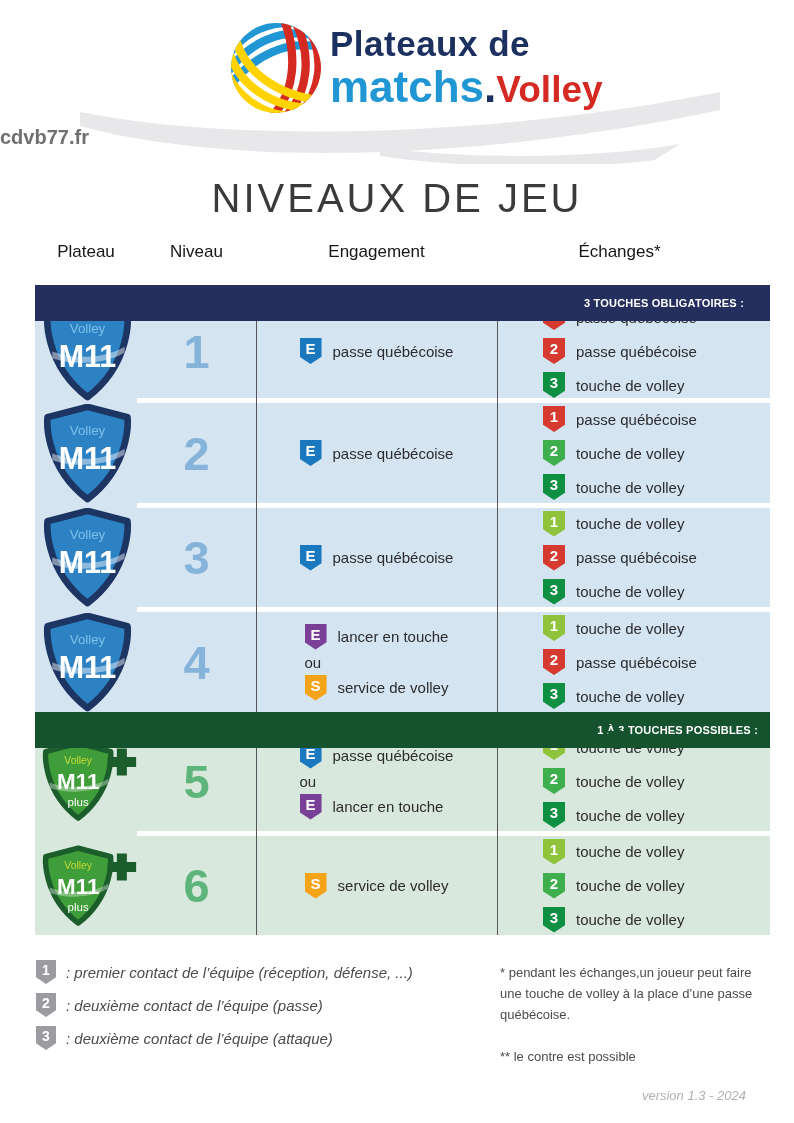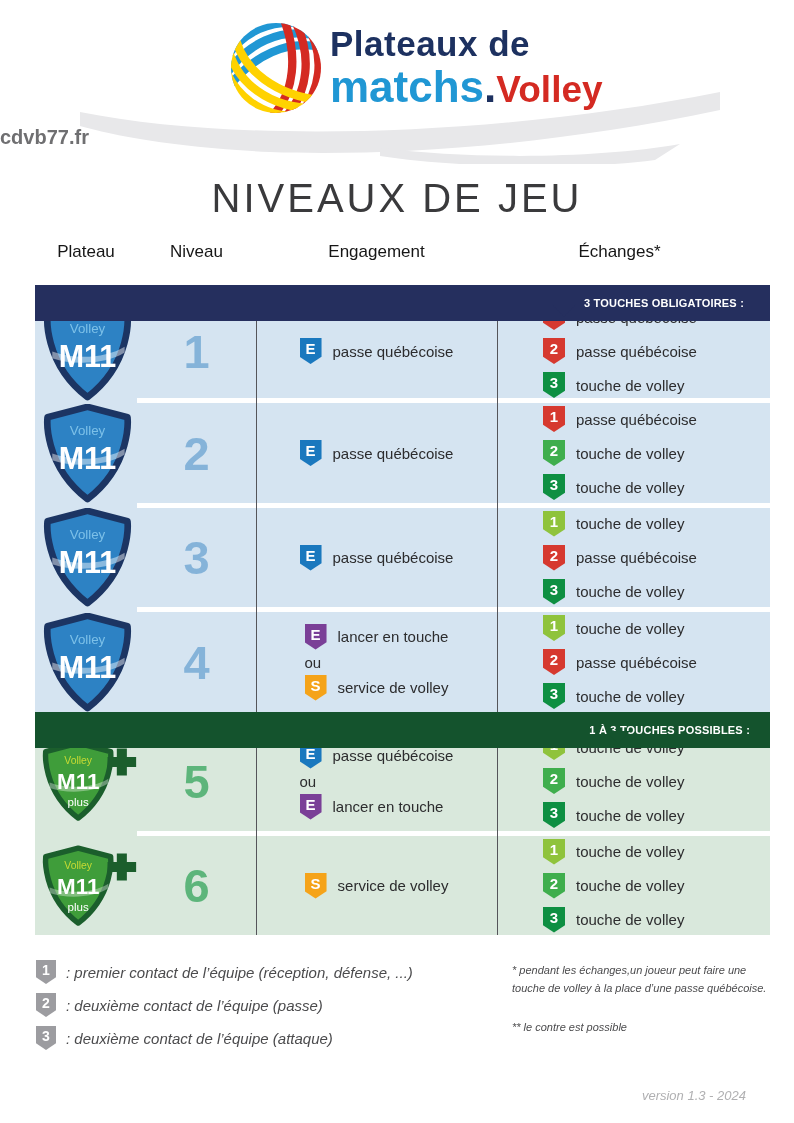--- a/index.html
+++ b/index.html
@@ -26,21 +26,21 @@
   #ch-echanges{left:497px;width:245px;}
   
   #sec-blue{position:absolute;left:35px;top:304px;width:735px;height:408px;background:var(--row_blue);z-index:1;}
   #sec-green{position:absolute;left:35px;top:731px;width:735px;height:204px;background:var(--row_green);z-index:1;}
   .stripe{position:absolute;left:137px;width:633px;height:5px;background:#fff;z-index:2;}
   .vline{position:absolute;top:304px;width:1px;height:631px;background:var(--divider);z-index:3;}
   .bar{position:absolute;left:35px;width:735px;height:36px;display:flex;align-items:center;
        justify-content:flex-end;box-sizing:border-box;color:#fff;font-weight:bold;font-size:11px;
        letter-spacing:.2px;z-index:5;}
   #bar-blue{top:285px;background:var(--navy);padding-right:26px;}
-  #bar-green{top:712px;background:var(--green_dark);padding-right:20px;}
+  #bar-green{top:712px;background:var(--green_dark);padding-right:12px;}
   .tri{position:absolute;width:0;height:0;border-left:12px solid transparent;border-right:12px solid transparent;z-index:5;}
   #tri-blue{top:304px;left:552px;border-top:13px solid var(--navy);}
   #tri-green{top:731px;left:606px;border-top:13px solid var(--green_dark);}
   
   .trow{position:absolute;left:35px;width:735px;z-index:4;}
   .cell{position:absolute;top:0;height:100%;display:flex;align-items:center;justify-content:center;}
   .cell-plateau{left:0;width:102px;justify-content:flex-start;padding-left:3px;overflow:visible;}
   .cell-niveau{left:102px;width:119px;font-size:47px;font-weight:bold;}
   .cell-eng{left:221px;width:241px;}
   .cell-ex{left:462px;width:273px;flex-direction:column;align-items:flex-start;justify-content:center;
@@ -50,21 +50,21 @@
   .eng-block{display:flex;flex-direction:column;gap:3px;}
   .eng-block .ou{text-align:left;font-size:15px;color:var(--text_dark);margin:1px 0;}
   .badge{display:flex;align-items:center;justify-content:center;width:22px;height:26px;flex:none;
          clip-path:polygon(0 0,100% 0,100% 72%,50% 100%,0 72%);color:#fff;font-weight:bold;
          font-size:15px;padding-bottom:5px;box-sizing:border-box;}
   
   #legend{position:absolute;left:36px;top:960px;display:flex;flex-direction:column;gap:9px;z-index:2;}
   .legend-line{display:flex;align-items:center;}
   .legend-line .badge{width:20px;height:24px;font-size:14px;background:var(--badge_gray);}
   .legend-text{margin-left:10px;font-style:italic;font-size:15px;color:var(--note_gray);}
-  #notes{position:absolute;left:512px;top:962px;width:258px;font-style:italic;font-size:11px;
+  #notes{position:absolute;left:500px;top:962px;width:258px;font-size:13px;
          color:var(--note_gray);line-height:1.62;z-index:2;}
   #note2{margin-top:21px;}
   #version{position:absolute;top:1088px;right:48px;font-style:italic;font-size:13px;color:var(--version_gray);}
 </style>
 </head>
 <body>
 
 <div class="page">
 
   <svg id="swoosh" width="640" height="78" viewBox="0 0 640 78">

